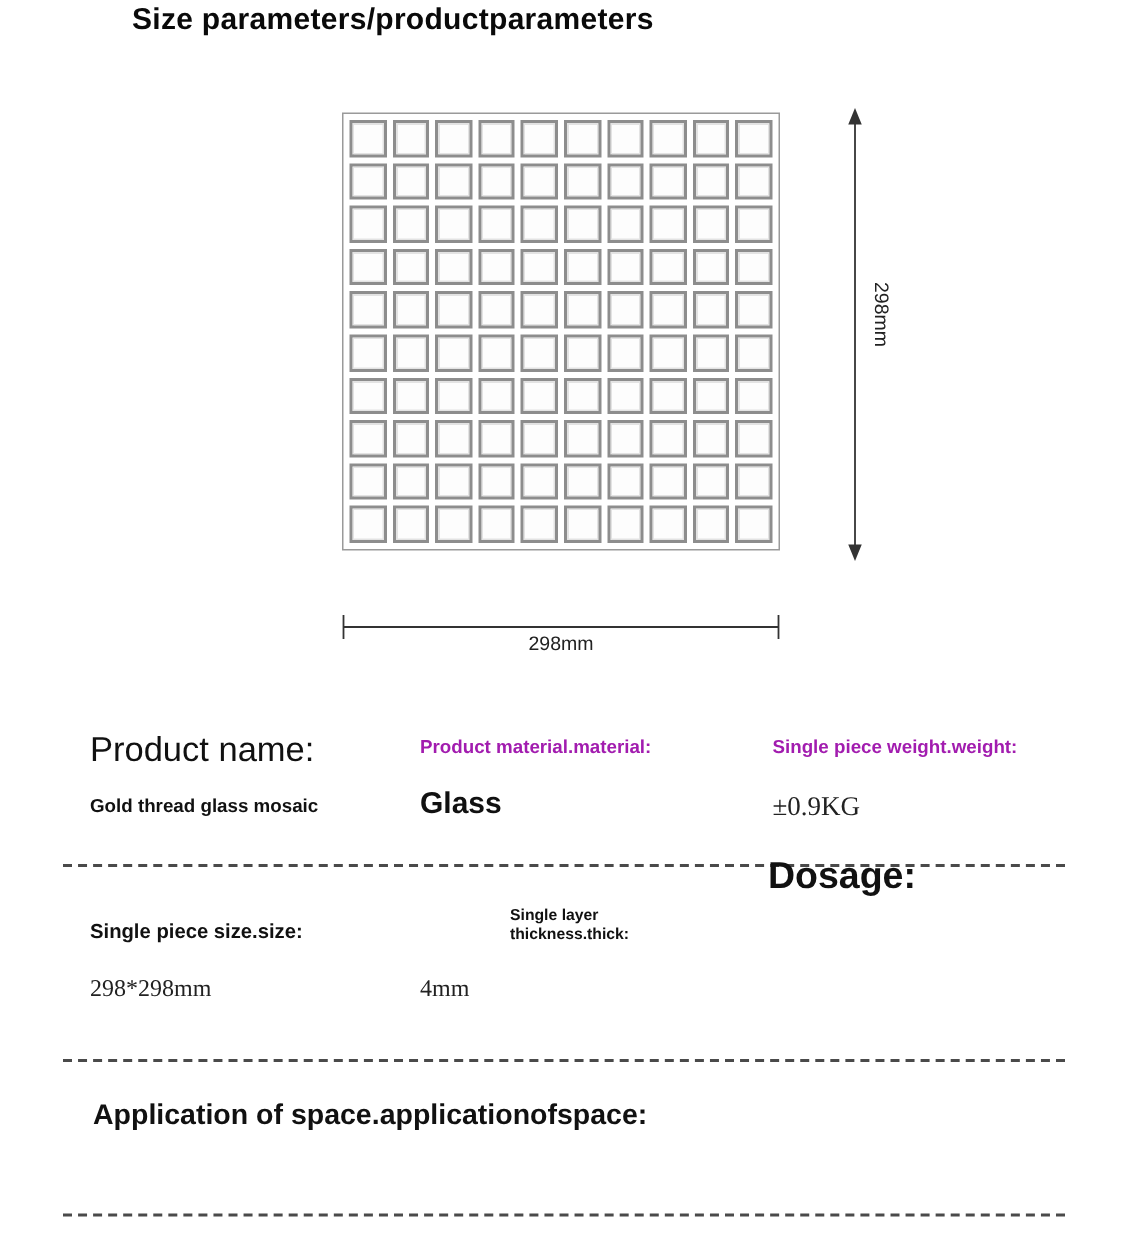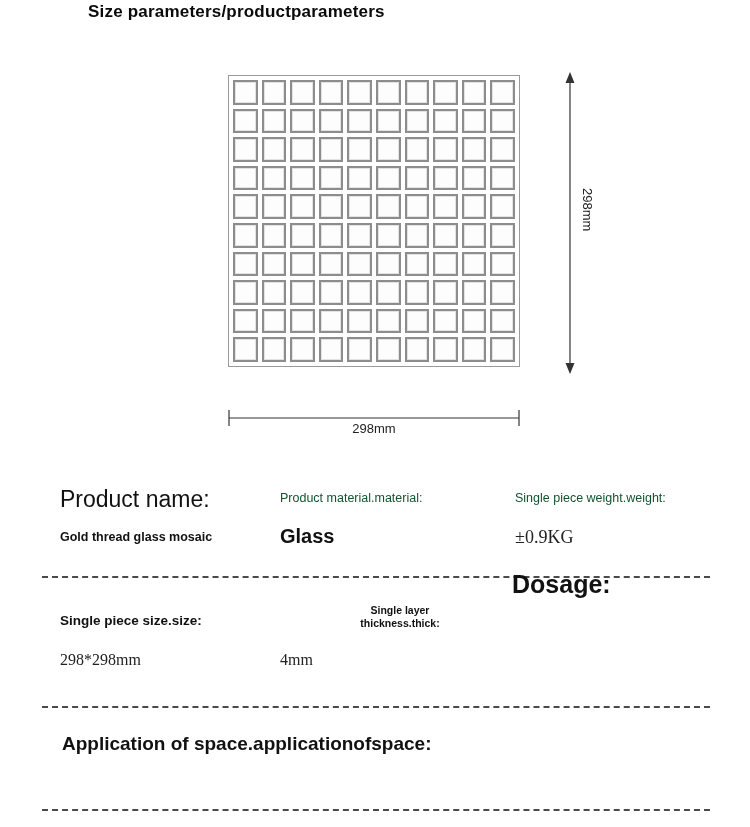--- a/index.html
+++ b/index.html
@@ -10,21 +10,21 @@
     position:relative;
     width:750px;
     height:827px;
     background:#fff;
     overflow:hidden;
   }
 
   .title {
     position:absolute;
     left:88px; top:2px;
-    font-size:17px;
+    font-size:20px;
     font-weight:700;
     letter-spacing:0.2px;
     color:#0a0a0a;
   }
 
   
   .mosaic-grid {
     position:absolute;
     left:228px; top:75px;
     width:292px; height:292px;
@@ -62,21 +62,21 @@
   .hdim-label {
     position:absolute;
     left:228px; top:421px;
     width:292px;
     text-align:center;
     font-size:13px;
     color:#222;
   }
 
   
-  .lbl-sm { font-weight:400; font-size:12.5px; color:#14532d; }
+  .lbl-sm { font-weight:700; font-size:12.5px; color:#a21caf; }
   .serif-val { font-family:"Liberation Serif", serif; color:#222; }
 
   .pn-label   { position:absolute; left:60px;  top:486px; font-size:23px; font-weight:400; }
   .pn-value   { position:absolute; left:60px;  top:530px; font-size:12.5px; font-weight:700; }
 
   .mat-label  { position:absolute; left:280px; top:491px; }
   .mat-value  { position:absolute; left:280px; top:525px; font-size:20px; font-weight:700; }
 
   .wt-label   { position:absolute; left:515px; top:491px; }
   .wt-value   { position:absolute; left:515px; top:527px; font-size:18px; }
@@ -88,21 +88,21 @@
   }
   .div1 { top:576px; }
   .div2 { top:706px; }
   .div3 { top:809px; }
 
   .size-label { position:absolute; left:60px;  top:613px; font-size:13.5px; font-weight:700;text-align:center; }
   .size-value { position:absolute; left:60px;  top:651px; font-size:16px; }
 
   .thick-label {
     position:absolute; left:340px; top:604px;
-    width:120px; text-align:center;
+    width:120px; 
     font-size:10.5px; font-weight:700; line-height:1.25;
   }
   .thick-value { position:absolute; left:280px; top:651px; font-size:16px; }
 
   .dos-label  { position:absolute; left:512px; top:570px; font-size:25px; font-weight:700; }
   .dos-value  { position:absolute; left:512px; top:646px; font-size:20px; font-weight:700; }
 
   .app-label  { position:absolute; left:62px; top:733px; font-size:19px; font-weight:700; }
   .app-value  { position:absolute; left:62px; top:771px; font-size:12.5px; font-weight:700; }
 </style>

